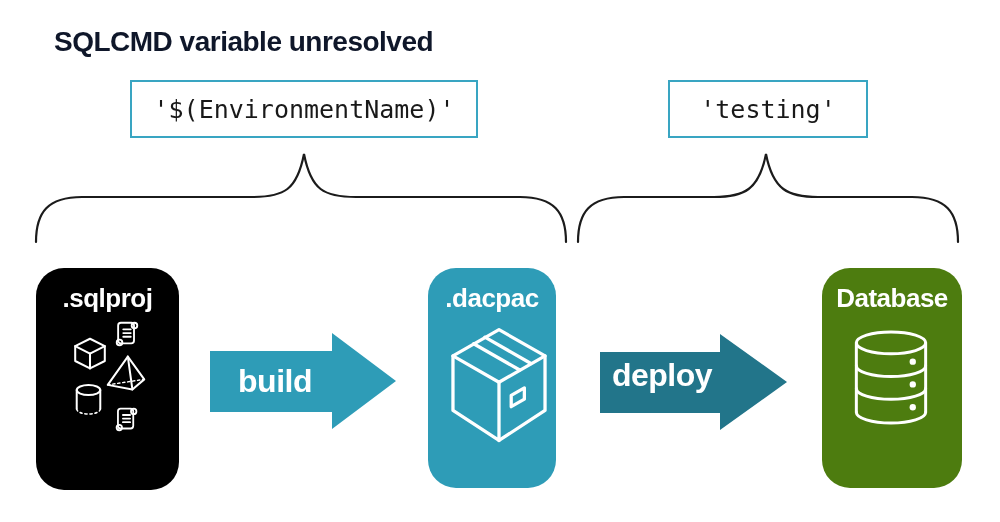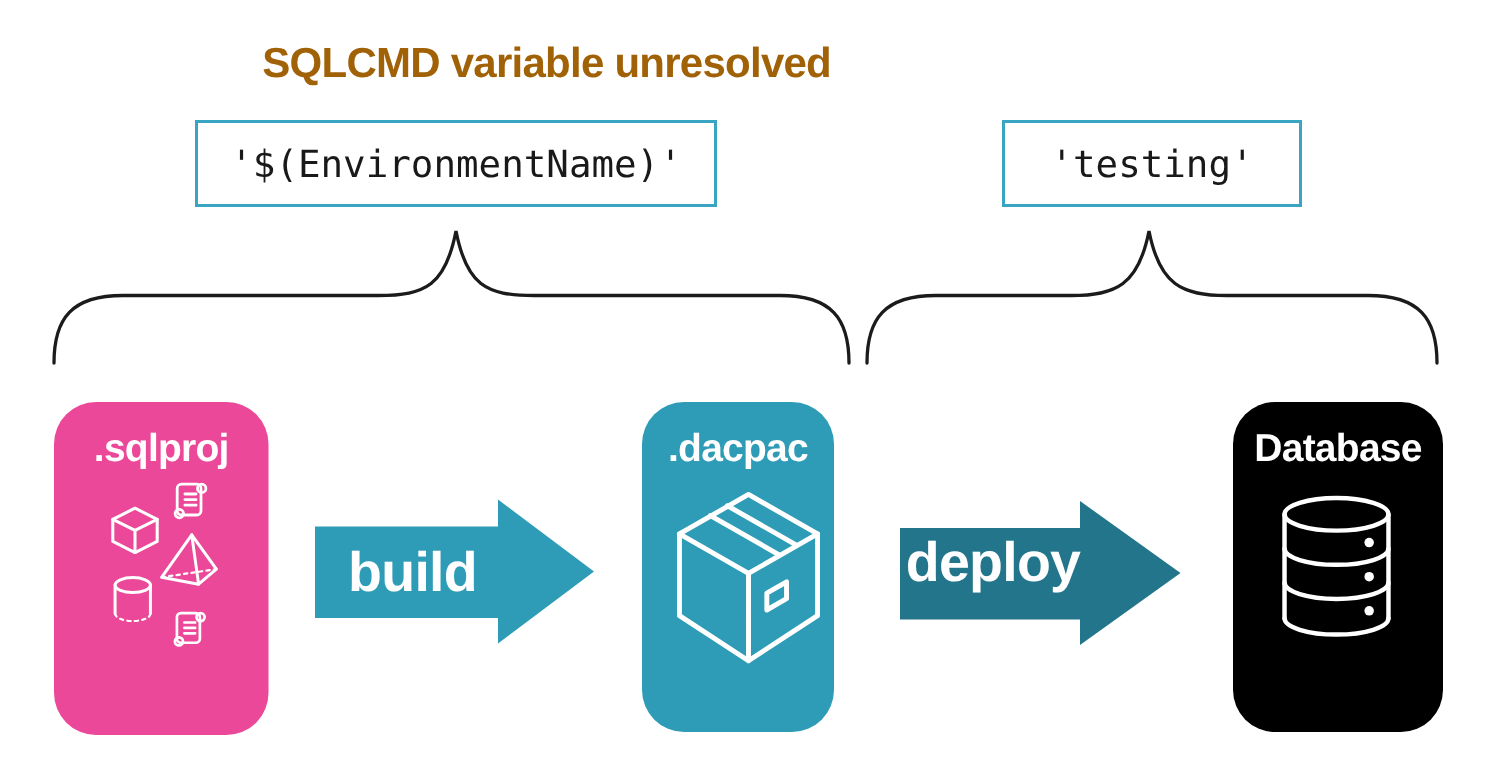--- a/index.html
+++ b/index.html
@@ -9,24 +9,24 @@
     height: 522px;
     background: #ffffff;
     font-family: "Liberation Sans", sans-serif;
     overflow: hidden;
   }
 
   
   .heading {
     position: absolute;
     top: 26px;
-    text-align: right;
+    text-align: left;
     font-size: 28px;
     font-weight: 700;
-    color: #a16207;
+    color: #0f172a;
     letter-spacing: -0.5px;
     white-space: nowrap;
   }
   .h-left  { left: 54px;  width: 500px; }
   .h-right { left: 568px; width: 400px; }
 
   
   .codebox {
     position: absolute;
     top: 80px;
@@ -64,37 +64,37 @@
   .arrow-build  { fill: #2E9CB7; }
   .arrow-deploy { fill: #22758A; }
 
   
   .arrow-label {
     position: absolute;
     display: flex;
     align-items: center;
     justify-content: center;
     color: #ffffff;
-    font-size: 37px;
+    font-size: 32px;
     font-weight: 700;
     letter-spacing: -0.5px;
   }
   .label-build  { left: 212px; top: 351px; width: 126px; height: 61px; }
   .label-deploy { left: 600px; top: 352px; width: 124px; height: 46px; }
 
   
   .card {
     position: absolute;
     top: 268px;
     height: 222px;
     border-radius: 28px;
   }
-  .card-sqlproj  { left: 36px;  width: 143px; background: #ec4899; }
+  .card-sqlproj  { left: 36px;  width: 143px; background: #000000; }
   .card-dacpac   { left: 428px; width: 128px; height: 220px; background: #2E9CB7; }
-  .card-database { left: 822px; width: 140px; height: 220px; background: #000000; }
+  .card-database { left: 822px; width: 140px; height: 220px; background: #4d7c0f; }
 
   .card-title {
     padding-top: 15px;
     text-align: center;
     color: #ffffff;
     font-size: 26px;
     font-weight: 700;
     letter-spacing: -0.5px;
   }
 

